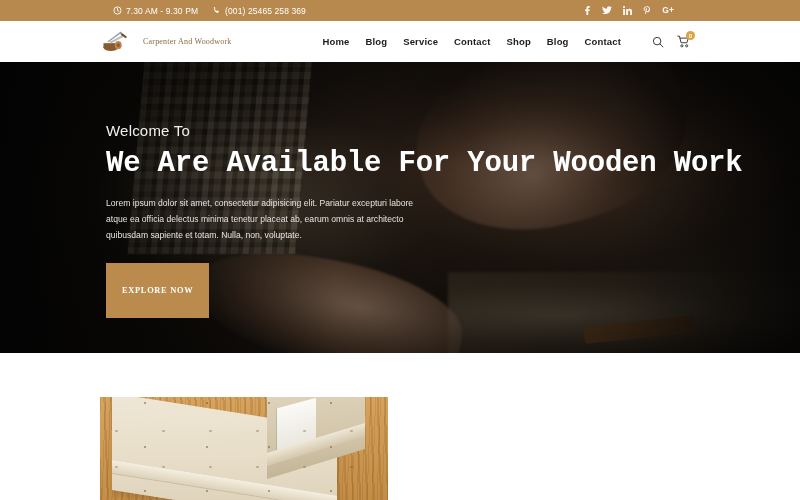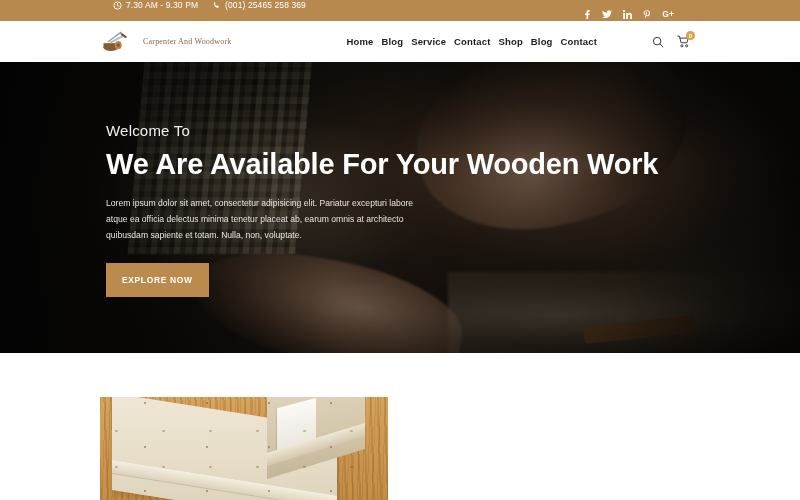--- a/index.html
+++ b/index.html
@@ -14,21 +14,20 @@
   
   .topbar{
     height:21px;
     background:#b8894e;
     display:flex;
     align-items:center;
     padding:0 18px;
     color:#fff;
     font-size:8.5px;
     letter-spacing:.1px;
-    flex-direction:column;
   }
   .topbar-left{
     display:flex;
     align-items:center;
     gap:14px;
     margin:0 auto 0 95px;
   }
   .tb-item{ display:flex; align-items:center; gap:4px; white-space:nowrap;}
   .tb-ico{ width:9px; height:9px; display:inline-block; flex:0 0 auto; }
   .tb-ico svg{ display:block; width:9px; height:9px; }
@@ -73,21 +72,21 @@
     font-size:8px;
     color:#8a6a44;
     letter-spacing:.2px;
     font-family:"Liberation Serif", serif;
     white-space:nowrap;
   }
 
   .nav{
     display:flex;
     align-items:center;
-    gap:8px;
+    gap:16px;
     margin:0 auto;
     padding-left:60px;
   }
   .nav a{
     font-size:9.5px;
     color:#1c1c1c;
     text-decoration:none;
     font-weight:bold;
     letter-spacing:.15px;
     white-space:nowrap;
@@ -197,39 +196,40 @@
     font-weight:400;
   }
   .hero-title{
     color:#ffffff;
     font-size:29px;
     font-weight:bold;
     letter-spacing:-.2px;
     line-height:1.12;
     margin-bottom:16px;
     white-space:nowrap;
+    font-family:Liberation Mono, monospace;
   }
   .hero-desc{
     color:#e6e3e0;
     font-size:8.6px;
     line-height:1.85;
     max-width:322px;
     margin-bottom:19px;
   }
   .hero-btn{
     display:inline-block;
     background:#bb8b4e;
     color:#ffffff;
     font-size:8.4px;
     font-weight:bold;
     letter-spacing:.7px;
-    padding:12px 16px;
+    padding:23px 16px;
     border:none;
     cursor:pointer;
-    font-family:Liberation Sans, sans-serif;
+    font-family:Liberation Serif, serif;
   }
 
   
   .about{
     padding:44px 0 0 0;
     background:#fff;
     display:flex;
   }
   .about-inner{
     width:600px;

